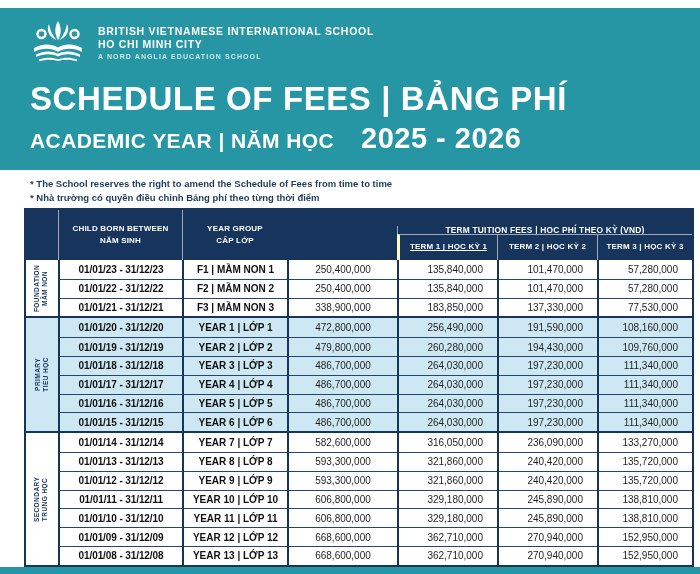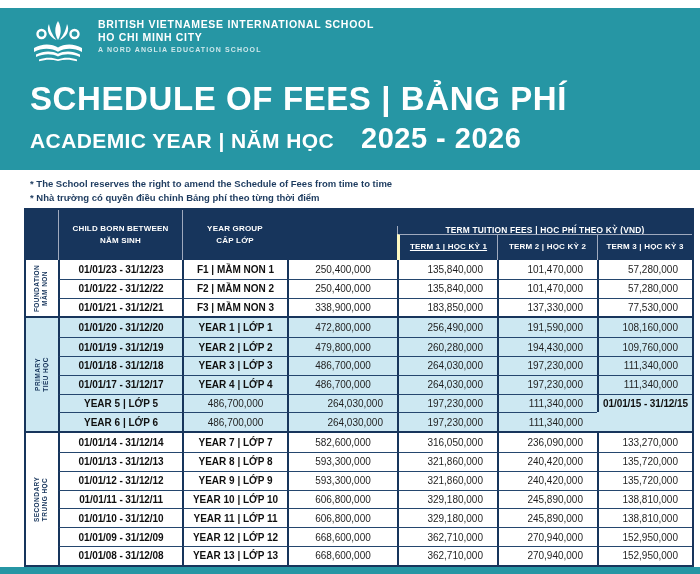--- a/index.html
+++ b/index.html
@@ -3,21 +3,21 @@
 <meta charset="utf-8">
 <style>
   * { margin:0; padding:0; box-sizing:border-box; }
   html,body { width:700px; height:574px; background:#ffffff; overflow:hidden;
               font-family:"Liberation Sans", sans-serif; }
   .page { position:relative; width:700px; height:574px; background:#fff; }
 
   
   .band { position:absolute; left:0; top:8px; width:700px; height:162px;
           background:var(--teal,#2696A4); color:#fff; }
-  .brand { position:absolute; left:30px; top:10px; display:flex; align-items:flex-start; gap:12px; }
+  .brand { position:absolute; left:30px; top:10px; display:flex; align-items:center; gap:12px; }
   .logo { width:56px; height:48px; display:inline-block; }
   .logo svg { width:100%; height:100%; }
   .brand-text { display:flex; flex-direction:column; gap:1px; }
   .bt1 { font-size:10.5px; font-weight:700; letter-spacing:0.7px; color:#fff; }
   .bt2 { font-size:7px; font-weight:600; letter-spacing:1.1px; color:rgba(255,255,255,0.78); margin-top:2px; }
   .title { position:absolute; left:30px; top:72px; font-size:33px; font-weight:600;
            letter-spacing:0.6px; color:#fff; white-space:nowrap; }
   .subtitle { position:absolute; left:30px; top:114px; display:flex; align-items:baseline; }
   .sub-label { font-size:21px; font-weight:700; letter-spacing:0.4px; }
   .sub-years { font-size:29px; font-weight:600; margin-left:27px; letter-spacing:0.5px; }
@@ -172,20 +172,21 @@
           <div class="cell c-num c-annual rt">486,700,000</div>
           <div class="cell c-num c-term rt">264,030,000</div>
           <div class="cell c-num c-term rt">197,230,000</div>
           <div class="cell c-num c-term rt">111,340,000</div>
           <div class="cell c-born rt">01/01/17 - 31/12/17</div>
           <div class="cell c-year rt">YEAR 4 | LỚP 4</div>
           <div class="cell c-num c-annual rt">486,700,000</div>
           <div class="cell c-num c-term rt">264,030,000</div>
           <div class="cell c-num c-term rt">197,230,000</div>
           <div class="cell c-num c-term rt">111,340,000</div>
+          <div class="cell c-born rt">01/01/16 - 31/12/16</div>
           <div class="cell c-year rt">YEAR 5 | LỚP 5</div>
           <div class="cell c-num c-annual rt">486,700,000</div>
           <div class="cell c-num c-term rt">264,030,000</div>
           <div class="cell c-num c-term rt">197,230,000</div>
           <div class="cell c-num c-term rt">111,340,000</div>
           <div class="cell c-born rt">01/01/15 - 31/12/15</div>
           <div class="cell c-year rt">YEAR 6 | LỚP 6</div>
           <div class="cell c-num c-annual rt">486,700,000</div>
           <div class="cell c-num c-term rt">264,030,000</div>
           <div class="cell c-num c-term rt">197,230,000</div>

